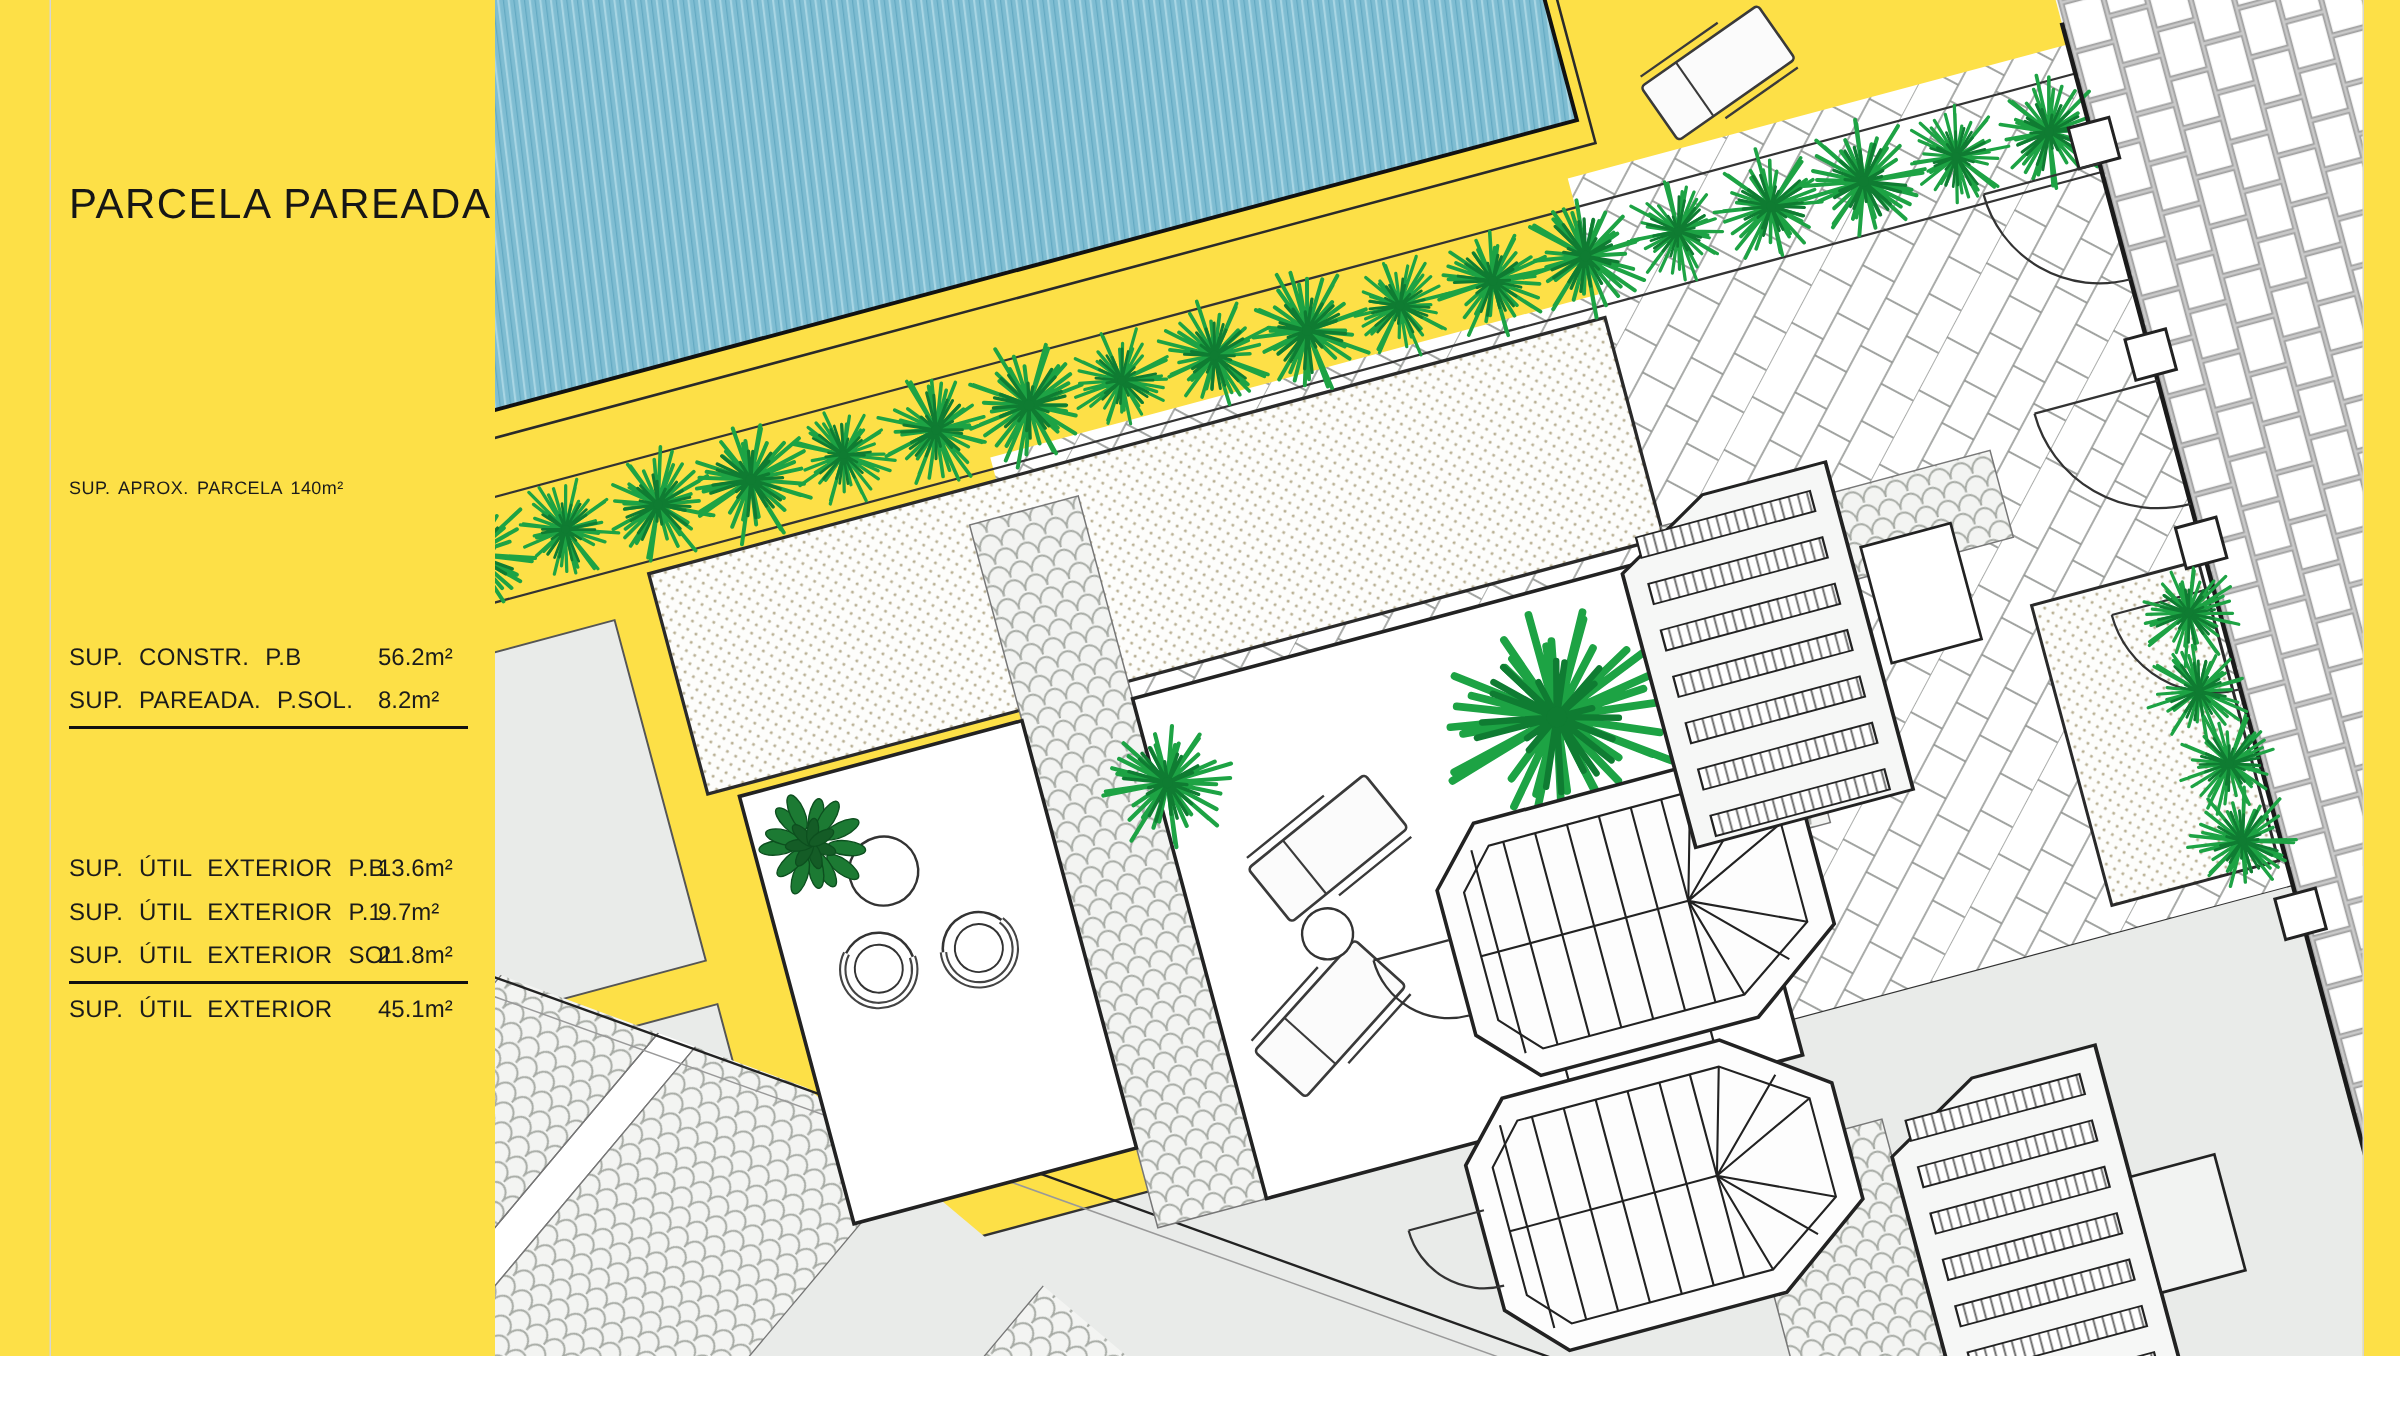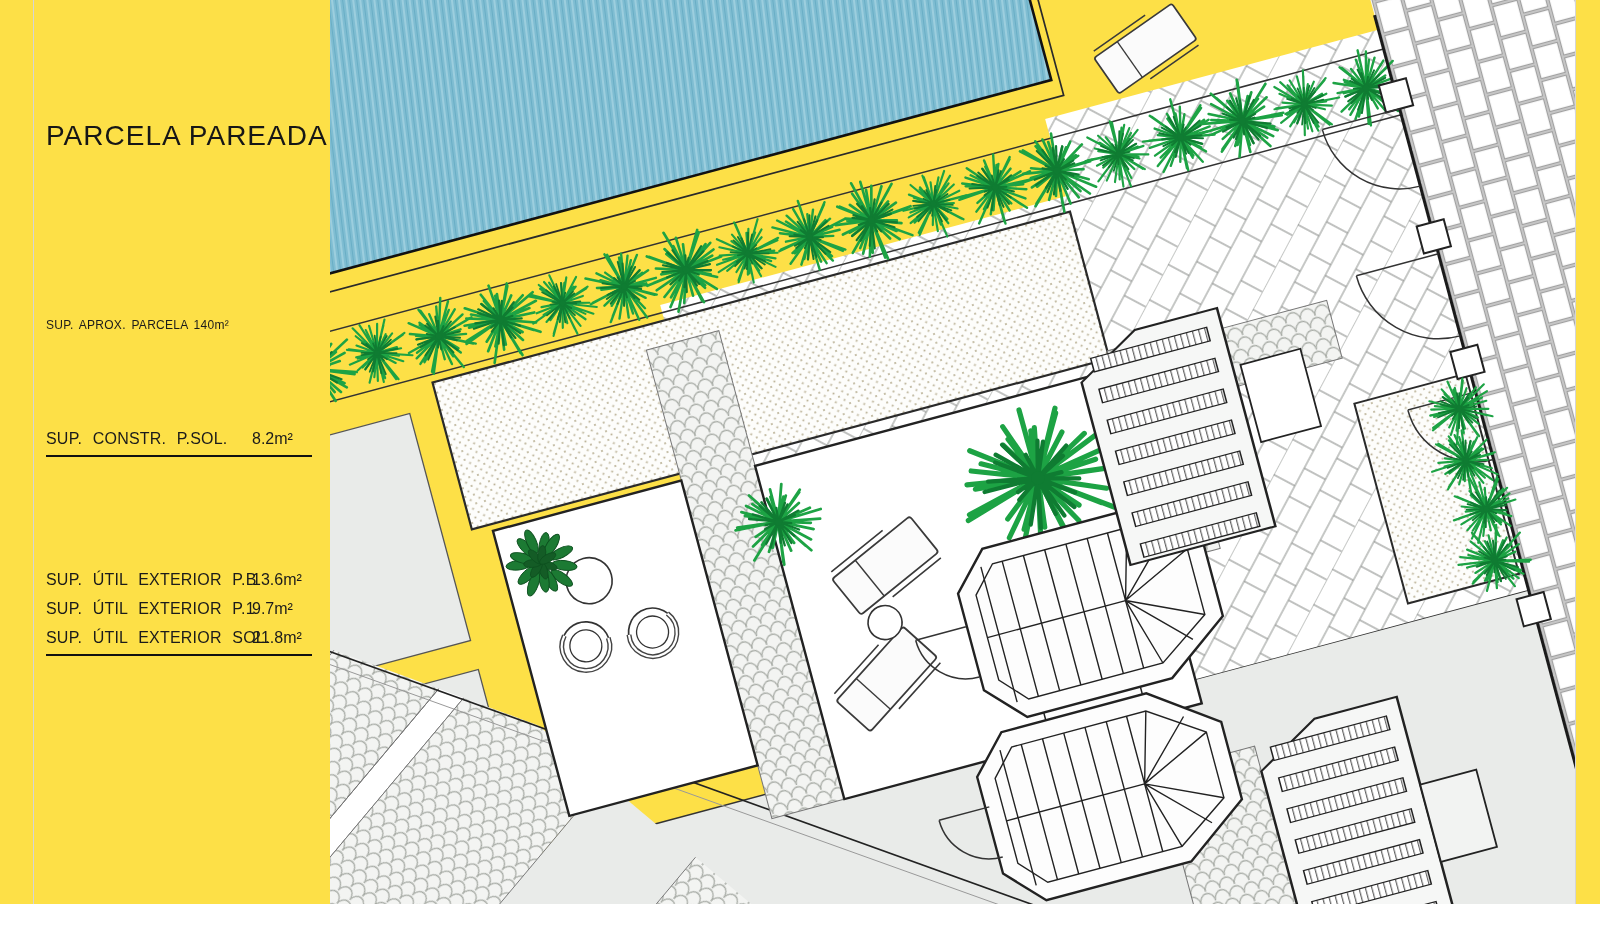--- a/index.html
+++ b/index.html
@@ -22,40 +22,48 @@
 
   <div class="edge-line" style="left:33px;top:0;width:1px;height:906px;"></div>
   <div class="edge-line" style="left:1575px;top:0;width:1px;height:906px;"></div>
   <div class="edge-line" style="left:0;top:906px;width:1600px;height:2px;"></div>
 
   <div class="title">PARCELA PAREADA</div>
   <div class="subtitle">SUP. APROX. PARCELA 140m²</div>
 
   <div class="areas" style="top:424px;">
     <div class="arow">
-      <span class="lbl">SUP. CONSTR. P.SOL.</span>
+      <span class="lbl">SUP. CONSTR. P.B</span>
+      <span class="val">56.2m²</span>
+    </div>
+    <div class="arow">
+      <span class="lbl">SUP. PAREADA. P.SOL.</span>
       <span class="val">8.2m²</span>
     </div>
     <div class="rule"></div>
   </div>
 
   <div class="areas" style="top:565px;">
     <div class="arow">
       <span class="lbl">SUP. ÚTIL EXTERIOR P.B</span>
       <span class="val">13.6m²</span>
     </div>
     <div class="arow">
       <span class="lbl">SUP. ÚTIL EXTERIOR P.1</span>
       <span class="val">9.7m²</span>
     </div>
     <div class="arow">
       <span class="lbl">SUP. ÚTIL EXTERIOR SOL.</span>
       <span class="val">21.8m²</span>
     </div>
     <div class="rule"></div>
+    <div class="arow">
+      <span class="lbl">SUP. ÚTIL EXTERIOR</span>
+      <span class="val">45.1m²</span>
+    </div>
   </div>
 
   <div class="plan-wrap">
   <svg width="1245" height="907" viewBox="0 0 1245 907">
     <defs>
       <pattern id="pool" width="7" height="7" patternUnits="userSpaceOnUse" patternTransform="rotate(8)">
         <rect width="7" height="7" fill="#7fbdd2"></rect>
         <path d="M2,0 V7" stroke="#a9d6e4" stroke-width="1.4"></path>
         <path d="M5.5,0 V7" stroke="#63a9c2" stroke-width="0.8"></path>
       </pattern>

